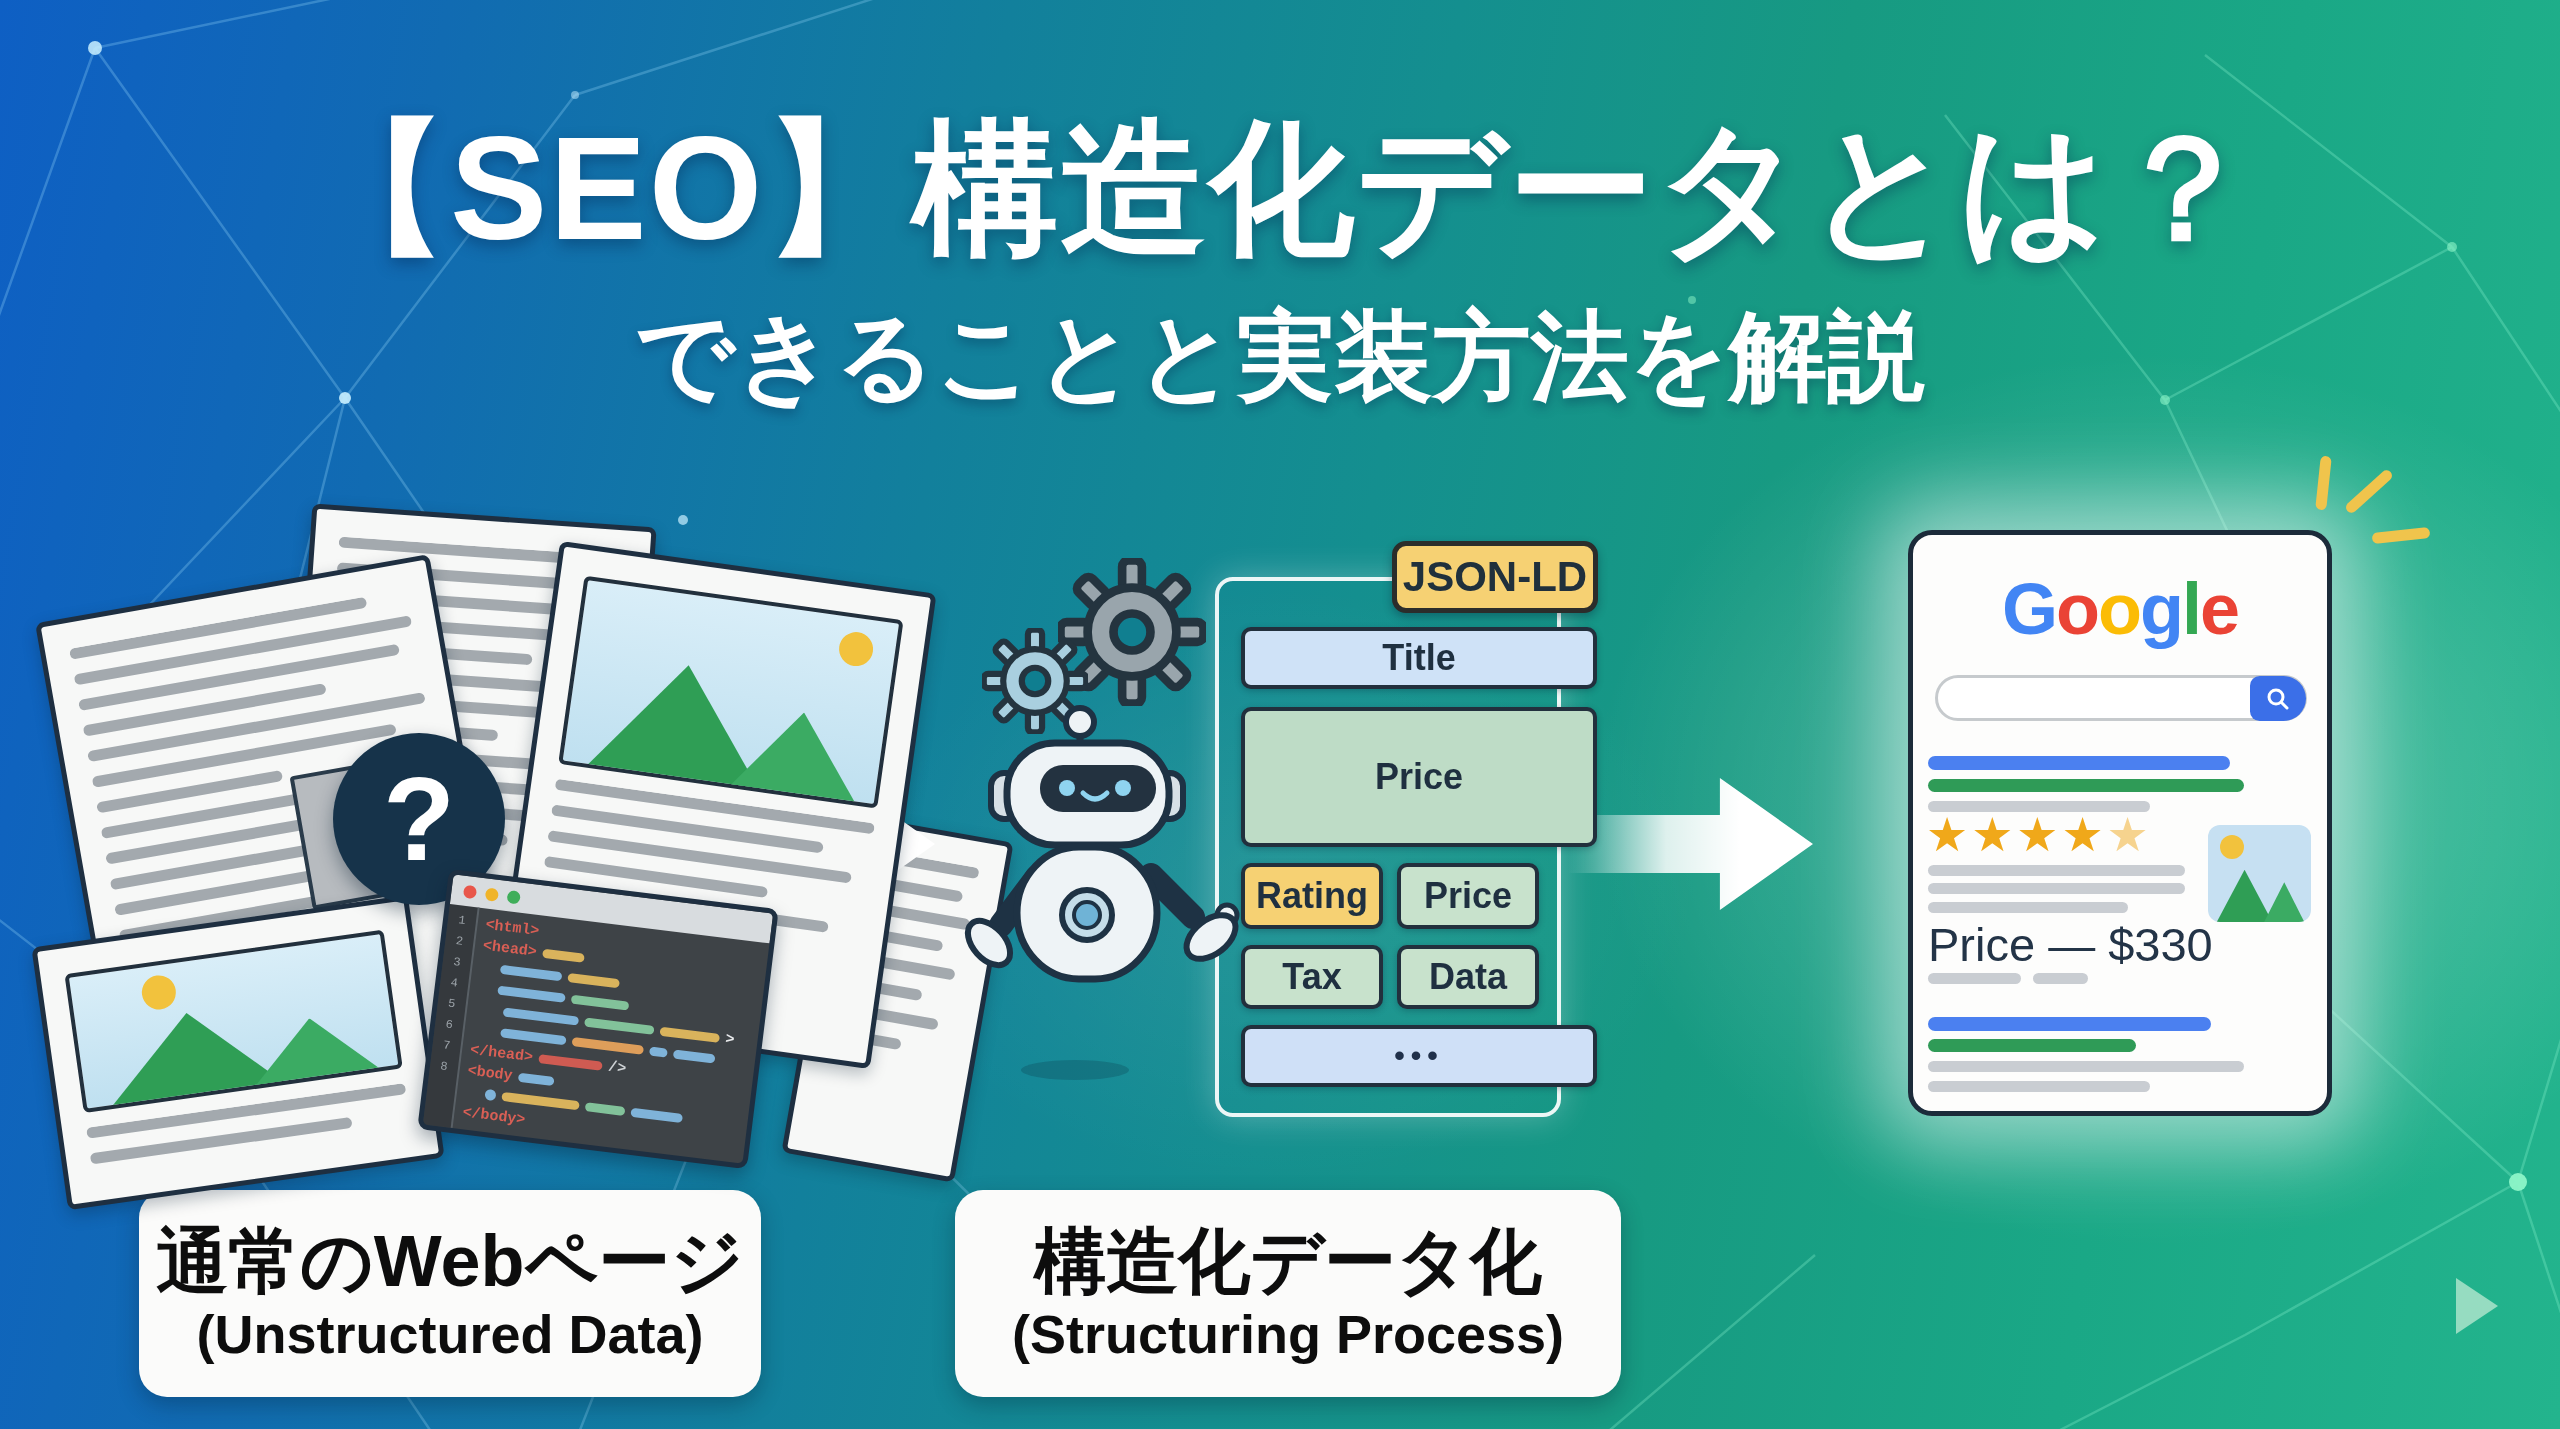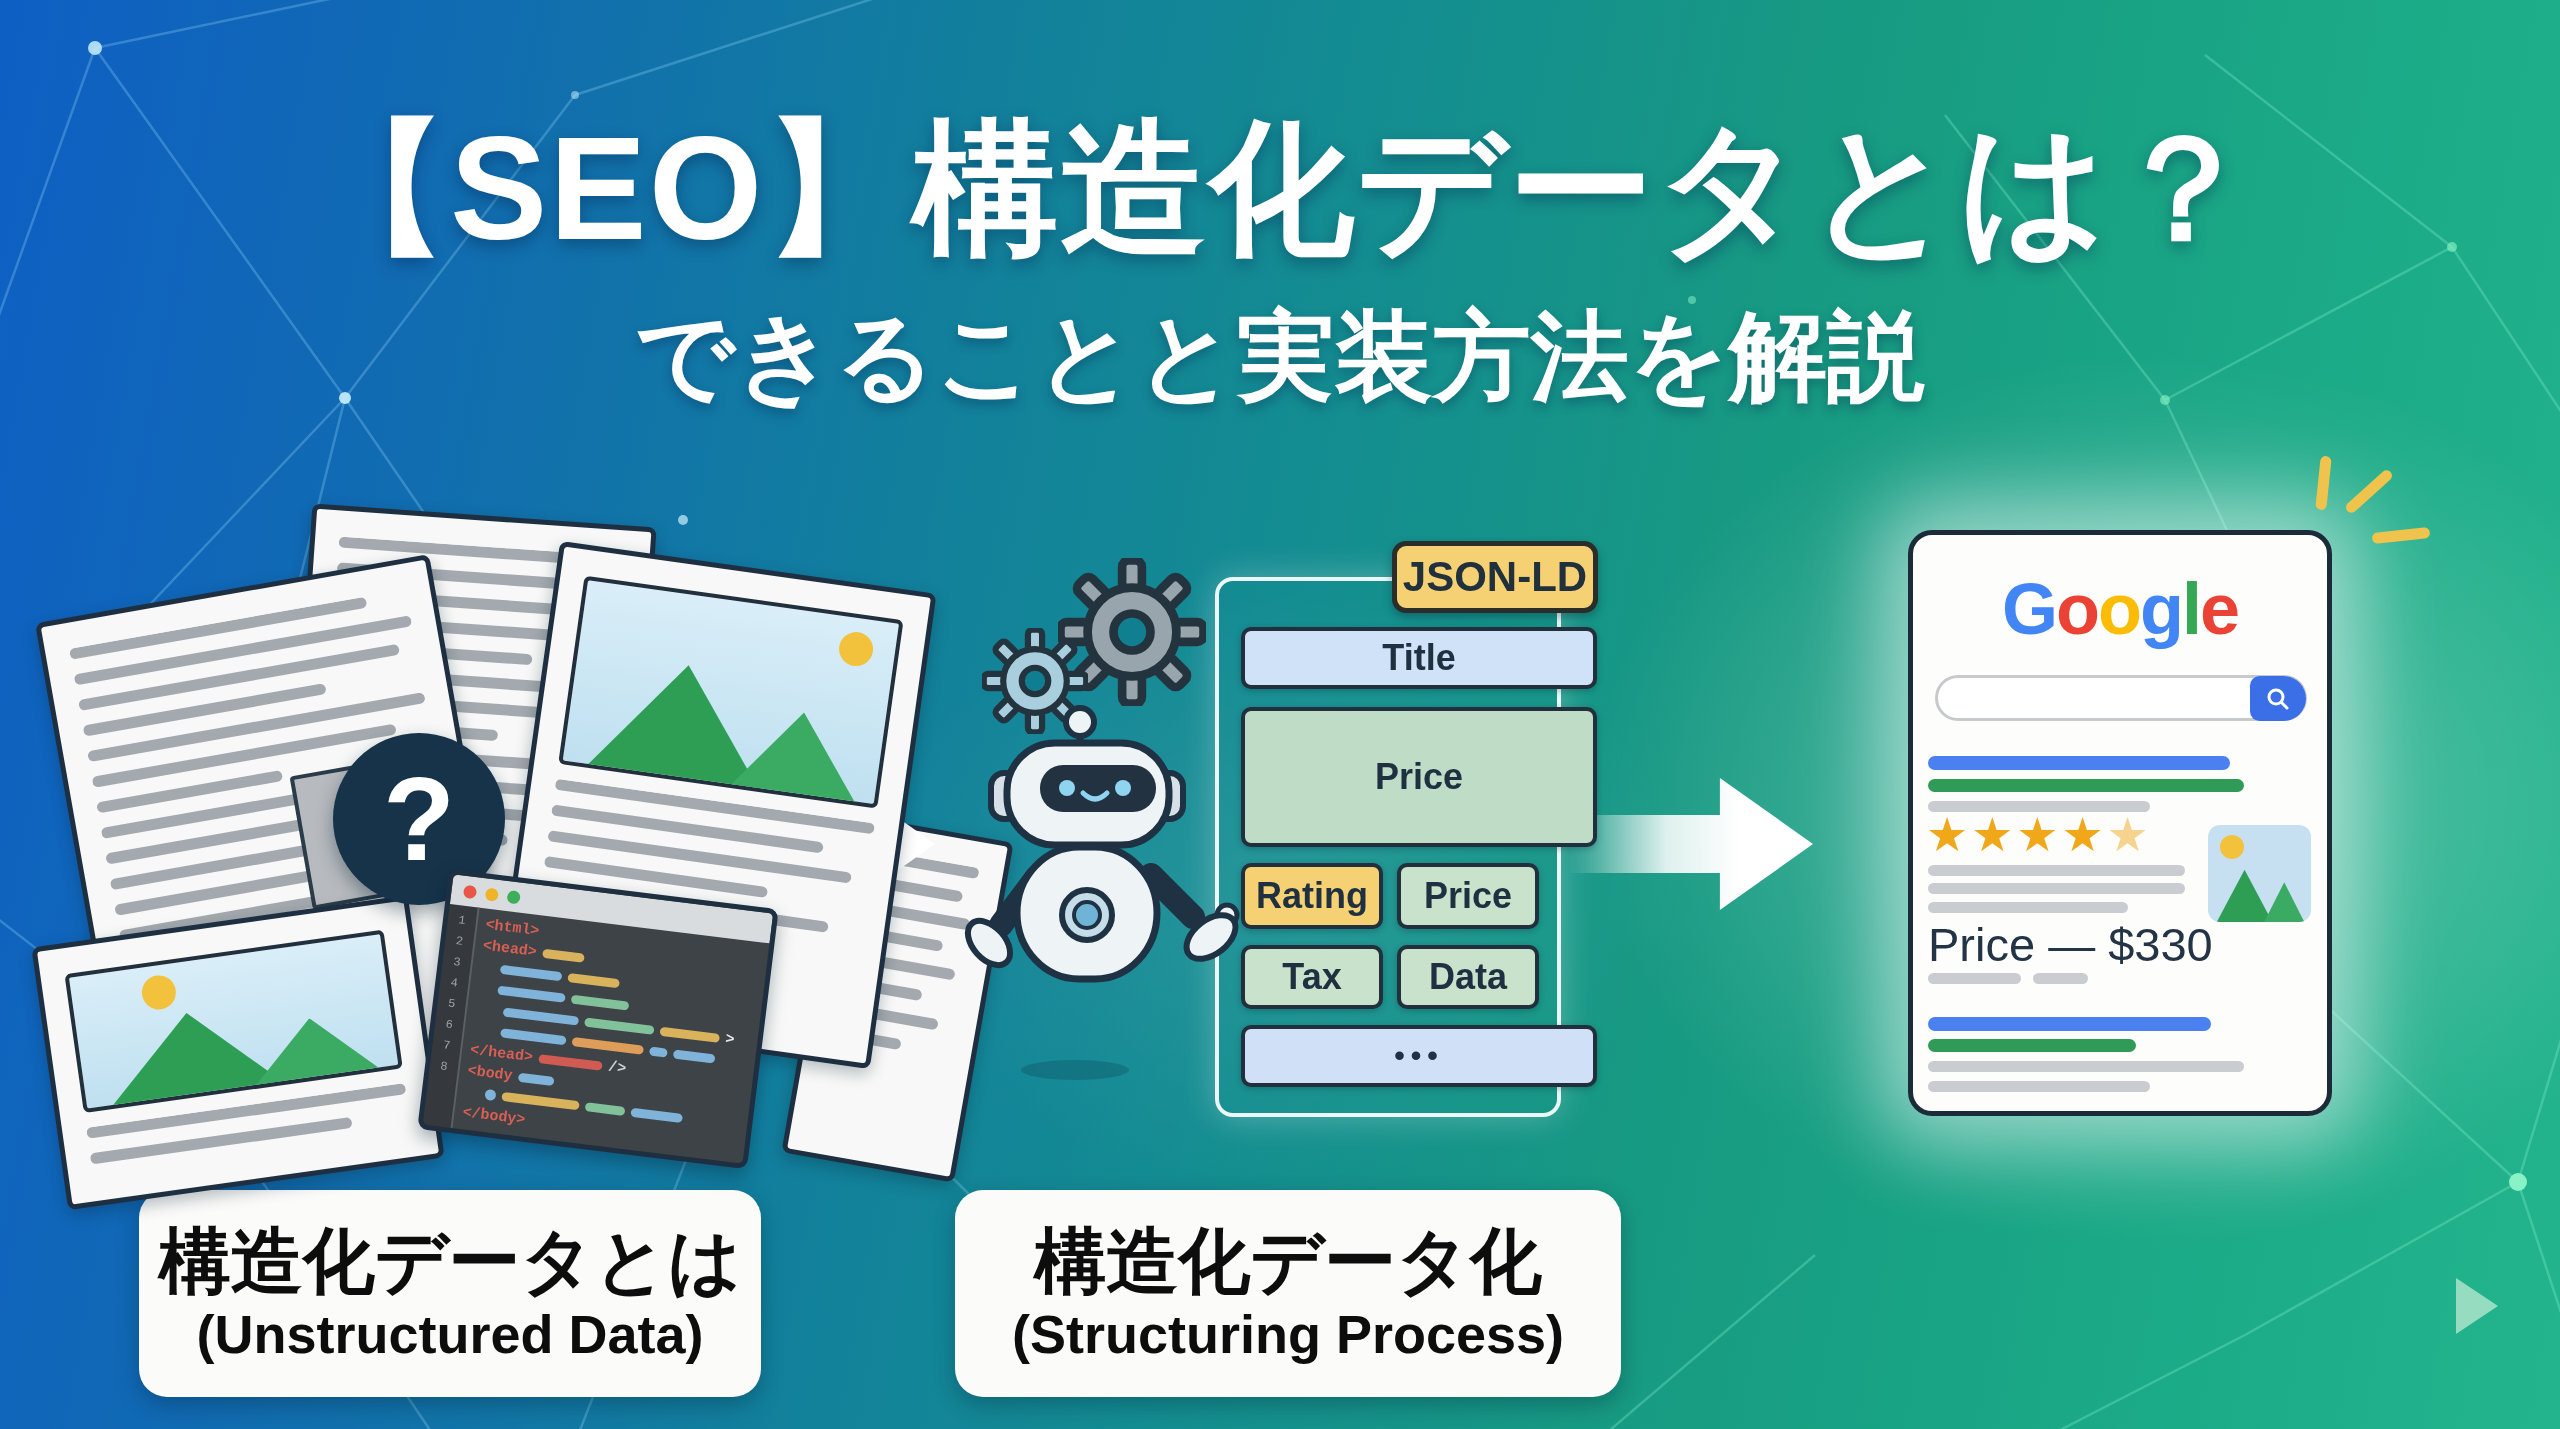--- a/index.html
+++ b/index.html
@@ -378,21 +378,21 @@
     <i class="bar" style="left:15px;top:438px;width:93px;height:11px;background:#c9cdd2"></i>
     <i class="bar" style="left:120px;top:438px;width:55px;height:11px;background:#c9cdd2"></i>
     <i class="bar" style="left:15px;top:482px;width:283px;height:14px;background:#4b80f0"></i>
     <i class="bar" style="left:15px;top:504px;width:208px;height:13px;background:#2f9b57"></i>
     <i class="bar" style="left:15px;top:526px;width:316px;height:11px;background:#c9cdd2"></i>
     <i class="bar" style="left:15px;top:546px;width:222px;height:11px;background:#c9cdd2"></i>
   </div>
 
   <i class="card-tail"></i>
   <div class="label-card lc1">
-    <div class="lc-jp">構造化データとは</div>
+    <div class="lc-jp">通常のWebページ</div>
     <div class="lc-en">(Unstructured Data)</div>
   </div>
   <div class="label-card lc2">
     <div class="lc-jp">構造化データ化</div>
     <div class="lc-en">(Structuring Process)</div>
   </div>
 
 </div>
 
 </body></html>

